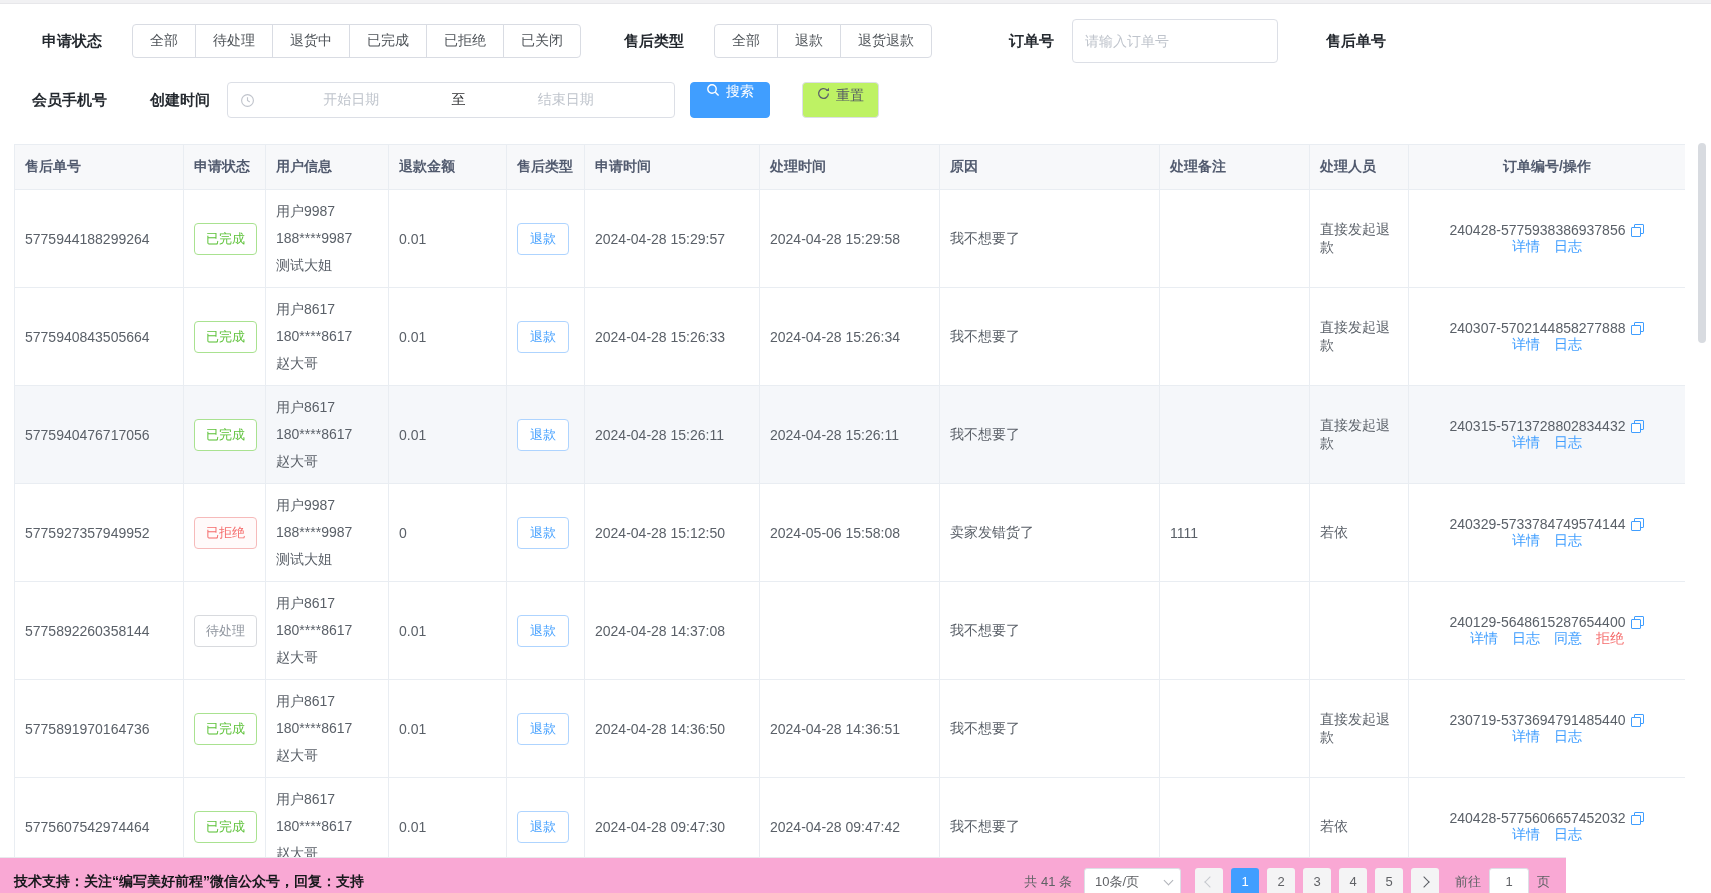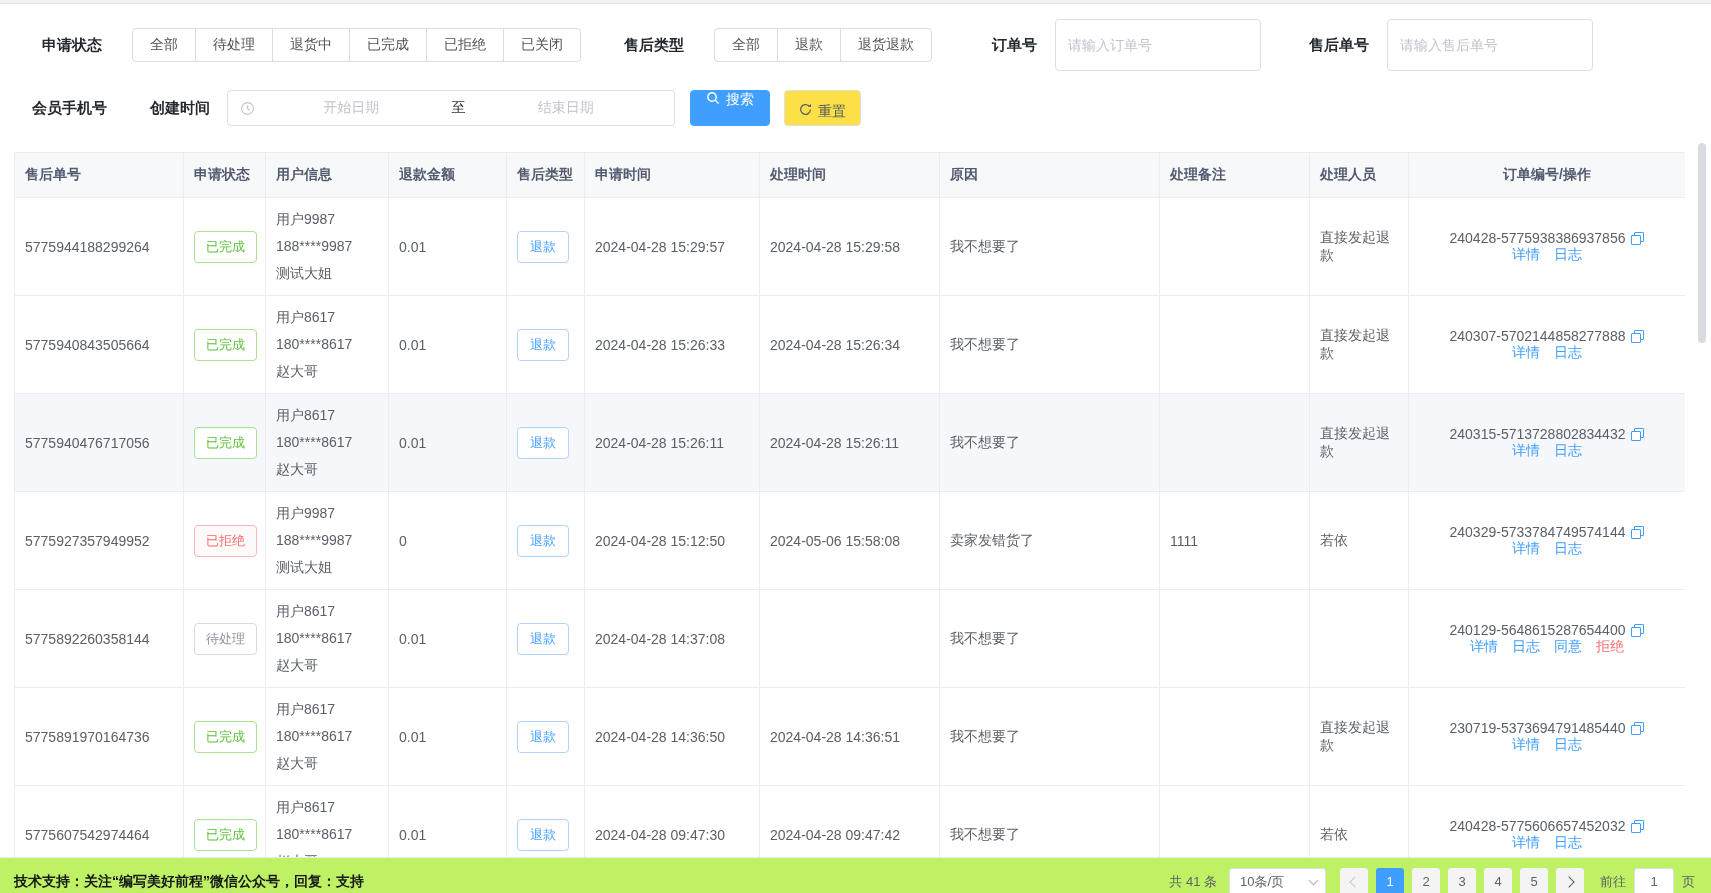--- a/index.html
+++ b/index.html
@@ -11,30 +11,30 @@
   
   .filters{padding-top:15px}
   .frow{display:flex;align-items:center}
   .frow1{margin-left:42px}
   .frow2{margin-left:32px;margin-top:19px}
   .flabel{font-size:15px;font-weight:700;color:#24292f;white-space:nowrap}
   .btn-group{display:inline-flex;margin-left:18px}
   .gbtn{height:34px;padding:0 17px;border:1px solid #d9dce3;background:#fff;font-size:14px;color:#4e5358;display:flex;align-items:center;margin-left:-1px;cursor:pointer;white-space:nowrap}
   .gbtn:first-child{border-radius:4px 0 0 4px;margin-left:12px}
   .gbtn:last-child{border-radius:0 4px 4px 0}
-  .ipt{height:52px;border:1px solid #dcdfe6;border-radius:4px;font-size:14px;padding:0 12px;color:#303133;outline:none;background:#fff}
+  .ipt{height:44px;border:1px solid #dcdfe6;border-radius:4px;font-size:14px;padding:0 12px;color:#303133;outline:none;background:#fff}
   .ipt::placeholder{color:#bfc4cc}
-  .ml-order{margin-left:60px}.ml-18{margin-left:18px}.ml-43{margin-left:43px}.ml-48{margin-left:48px}
+  .ml-order{margin-left:77px}.ml-18{margin-left:18px}.ml-43{margin-left:43px}.ml-48{margin-left:48px}
   .w206{width:206px}
   .datebox{margin-left:17px;width:448px;height:36px;border:1px solid #dcdfe6;border-radius:4px;display:flex;align-items:center;padding:0 12px;background:#fff;cursor:pointer}
   .dph{flex:1;text-align:center;color:#bfc4cc;font-size:14px}
   .dto{color:#303133;font-size:14px;padding:0 4px}
   .btn{height:36px;border-radius:4px;font-size:14px;display:flex;align-items:flex-start;gap:6px;cursor:pointer;white-space:nowrap}
   .btn-search{background:#409eff;border:1px solid #409eff;color:#fff;padding:0 15px;margin-left:15px}
-  .btn-reset{background:#fde047;border:1px solid #dcdfe6;color:#565c64;padding:12px 14px;margin-left:14px}
+  .btn-reset{background:#bef264;border:1px solid #dcdfe6;color:#565c64;padding:4px 14px;margin-left:32px}
 
   
   .table-wrap{position:relative;margin:26px 0 0 14px;width:1671px;height:720px;overflow:hidden}
   table{border-collapse:collapse;table-layout:fixed;width:1671px;font-size:14px;color:#5a6068}
   th,td{border:1px solid #e9edf2;padding:8px 10px;vertical-align:middle;text-align:left;word-break:break-all}
   thead th{background:#f7f8fa;height:45px;color:#515a6e;font-weight:700}
   thead th.center{text-align:center}
   tbody tr{height:90px;background:#fff}
   tbody tr.highlight td{background:#f5f7fa}
   .badge{display:inline-block;padding:6px 11px;font-size:13px;border-radius:4px;background:#fff;white-space:nowrap}
@@ -48,21 +48,21 @@
   .links{}
   .op-link{color:#409eff;margin:0 7px;cursor:pointer;font-size:14px;text-decoration:none;white-space:nowrap}
   .op-link.danger{color:#f56c6c}
   .copy-icon{position:relative;width:13px;height:13px;display:inline-block;margin-left:6px;vertical-align:-2px;cursor:pointer}
   .copy-icon::before{content:"";position:absolute;top:0;right:0;width:8px;height:8px;border:1px solid #409eff;border-radius:1px}
   .copy-icon::after{content:"";position:absolute;bottom:0;left:0;width:8px;height:8px;border:1px solid #409eff;background:#fff;border-radius:1px}
   .v-scroll{position:absolute;top:143px;right:5px;width:8px;height:708px}
   .v-thumb{width:8px;height:200px;background:#d8dbe0;border-radius:4px}
 
   
-  .footer{position:absolute;left:0;bottom:0;width:1711px;height:36px;background:#bef264;border-top:1px solid #e8eaec;display:flex;align-items:center;justify-content:space-between;padding:12px 16px 0 14px;z-index:5}
+  .footer{position:absolute;left:0;bottom:0;width:1566px;height:36px;background:#f9a8d4;border-top:1px solid #e8eaec;display:flex;align-items:center;justify-content:space-between;padding:12px 16px 0 14px;z-index:5}
   .support{font-size:14px;font-weight:700;color:#16181b}
   .pager{display:flex;align-items:center;font-size:13px;color:#606266}
   .total{margin-right:12px}
   .psize{width:97px;height:28px;border:1px solid #dcdfe6;border-radius:3px;display:flex;align-items:center;justify-content:space-between;padding:0 8px 0 10px;background:#fff;cursor:pointer;margin-right:10px}
   .chev-down{width:7px;height:7px;border-right:1.3px solid #b0b3b9;border-bottom:1.3px solid #b0b3b9;transform:rotate(45deg);margin-top:-3px}
   .pbtn{min-width:28px;height:28px;background:#f4f4f5;border:none;border-radius:3px;margin:0 4px;display:flex;align-items:center;justify-content:center;color:#606266;cursor:pointer;font-size:13px;font-family:inherit}
   .pbtn.active{background:#409eff;color:#fff}
   .pages{display:flex;align-items:center}
   .arrow{display:inline-block;width:8px;height:8px;border-left:1.6px solid #c6c9ce;border-bottom:1.6px solid #c6c9ce}
   .arrow.left{transform:rotate(45deg);margin-left:2px}
@@ -92,21 +92,20 @@
       <div class="btn-group">
           <button class="gbtn">全部</button>
           <button class="gbtn">退款</button>
           <button class="gbtn">退货退款</button>
         </div>
 
       <span class="flabel ml-order">订单号</span>
       <input class="ipt w206 ml-18" type="text" placeholder="请输入订单号" style="">
 
       <span class="flabel ml-48">售后单号</span>
-      <input class="ipt w206 ml-18" type="text" placeholder="请输入售后单号" style="">
     </div>
 
     <div class="frow frow2">
       <span class="flabel">会员手机号</span>
 
       <span class="flabel ml-43">创建时间</span>
       <div class="datebox">
         <span style="display:flex">
           <svg width="15" height="15" viewBox="0 0 16 16">
               <circle cx="8" cy="8" r="6.3" fill="none" stroke="#c0c4cc" stroke-width="1.2"></circle>

